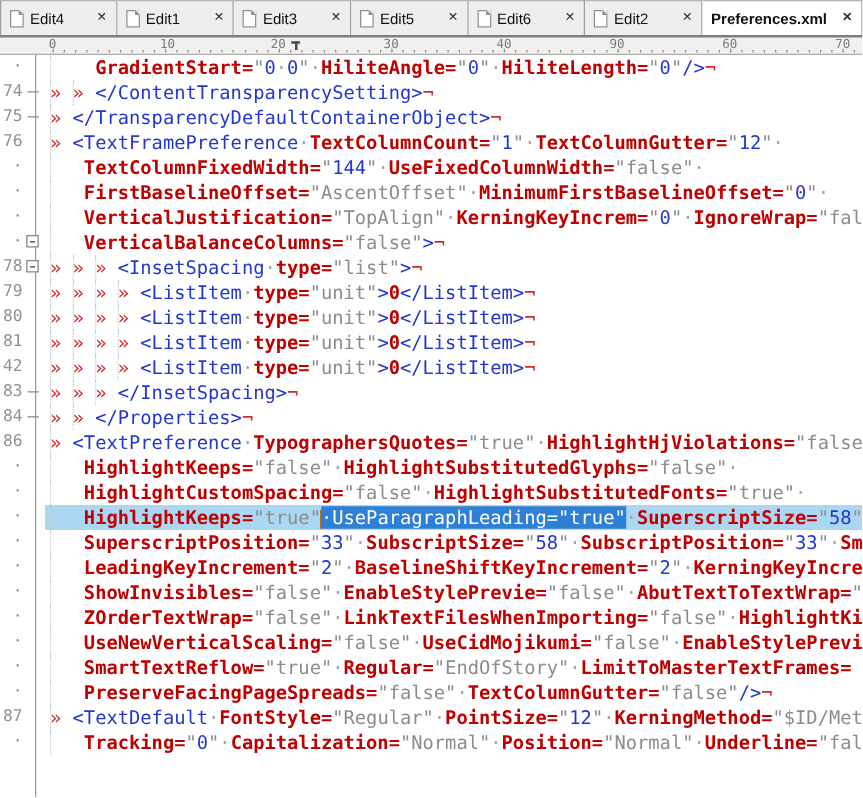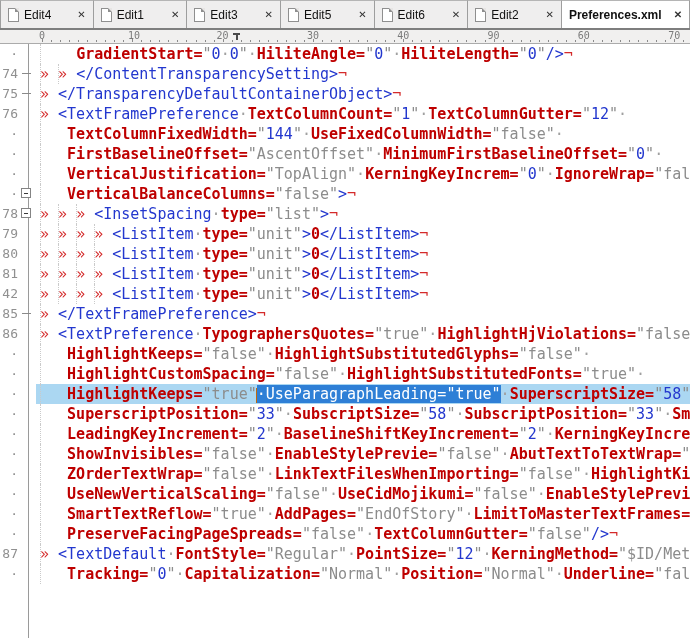--- a/index.html
+++ b/index.html
@@ -278,25 +278,36 @@
         <div class="guide" style="left: 40px;"></div>
         <div class="guide" style="left: 58.062px;"></div>
         <div class="guide" style="left: 76.124px;"></div>
         <div class="guide" style="left: 94.186px;"></div>
         <span class="gut">42</span>
         <span class="fold"></span>
         <span class="code"><span class="tk-arrow">» </span><span class="tk-arrow">» </span><span class="tk-arrow">» </span><span class="tk-arrow">» </span><span class="tk-t">&lt;ListItem</span><span class="tk-w">·</span><span class="tk-a">type=</span><span class="tk-q">"unit"</span><span class="tk-t">&gt;</span><span class="tk-c">0</span><span class="tk-t">&lt;/ListItem&gt;</span><span class="tk-e">¬</span></span>
       </div>
       <div class="row">
         <div class="guide" style="left: 40px;"></div>
-        <span class="gut">85</span>
+        <div class="guide" style="left: 58.062px;"></div>
+        <div class="guide" style="left: 76.124px;"></div>
+        <span class="gut">83</span>
         <span class="fold">
           <div class="ftick"></div>
         </span>
-        <span class="code"><span class="tk-arrow">» </span><span class="tk-t">&lt;/TextFramePreference&gt;</span><span class="tk-e">¬</span></span>
+        <span class="code"><span class="tk-arrow">» </span><span class="tk-arrow">» </span><span class="tk-arrow">» </span><span class="tk-t">&lt;/InsetSpacing&gt;</span><span class="tk-e">¬</span></span>
+      </div>
+      <div class="row">
+        <div class="guide" style="left: 40px;"></div>
+        <div class="guide" style="left: 58.062px;"></div>
+        <span class="gut">84</span>
+        <span class="fold">
+          <div class="ftick"></div>
+        </span>
+        <span class="code"><span class="tk-arrow">» </span><span class="tk-arrow">» </span><span class="tk-t">&lt;/Properties&gt;</span><span class="tk-e">¬</span></span>
       </div>
       <div class="row">
         <div class="guide" style="left: 40px;"></div>
         <span class="gut">86</span>
         <span class="fold"></span>
         <span class="code"><span class="tk-arrow">» </span><span class="tk-t">&lt;TextPreference</span><span class="tk-w">·</span><span class="tk-a">TypographersQuotes=</span><span class="tk-q">"true"</span><span class="tk-w">·</span><span class="tk-a">HighlightHjViolations=</span><span class="tk-q">"false</span></span>
       </div>
       <div class="row">
         <div class="guide" style="left: 40px;"></div>
         <span class="gut">·</span>
@@ -343,21 +354,21 @@
       <div class="row">
         <div class="guide" style="left: 40px;"></div>
         <span class="gut">·</span>
         <span class="fold"></span>
         <span class="code"><span>   </span><span class="tk-a">UseNewVerticalScaling=</span><span class="tk-q">"false"</span><span class="tk-w">·</span><span class="tk-a">UseCidMojikumi=</span><span class="tk-q">"false"</span><span class="tk-w">·</span><span class="tk-a">EnableStylePrevie</span></span>
       </div>
       <div class="row">
         <div class="guide" style="left: 40px;"></div>
         <span class="gut">·</span>
         <span class="fold"></span>
-        <span class="code"><span>   </span><span class="tk-a">SmartTextReflow=</span><span class="tk-q">"true"</span><span class="tk-w">·</span><span class="tk-a">AddPages=</span><span class="tk-q">"EndOfStory"</span><span class="tk-w">·</span><span class="tk-a">LimitToMasterTextFrames=</span></span>
+        <span class="code"><span>   </span><span class="tk-a">SmartTextReflow=</span><span class="tk-q">"true"</span><span class="tk-w">·</span><span class="tk-a">Regular=</span><span class="tk-q">"EndOfStory"</span><span class="tk-w">·</span><span class="tk-a">LimitToMasterTextFrames=</span></span>
       </div>
       <div class="row">
         <div class="guide" style="left: 40px;"></div>
         <span class="gut">·</span>
         <span class="fold"></span>
         <span class="code"><span>   </span><span class="tk-a">PreserveFacingPageSpreads=</span><span class="tk-q">"false"</span><span class="tk-w">·</span><span class="tk-a">TextColumnGutter=</span><span class="tk-q">"false"</span><span class="tk-t">/&gt;</span><span class="tk-e">¬</span></span>
       </div>
       <div class="row">
         <div class="guide" style="left: 40px;"></div>
         <span class="gut">87</span>

